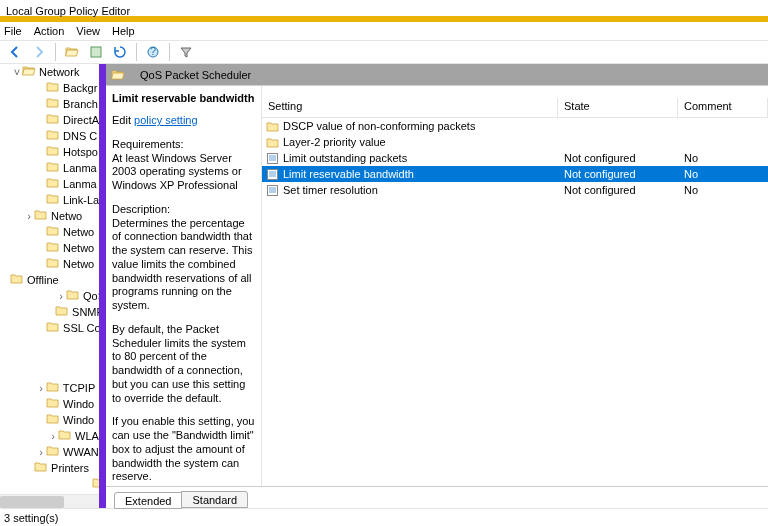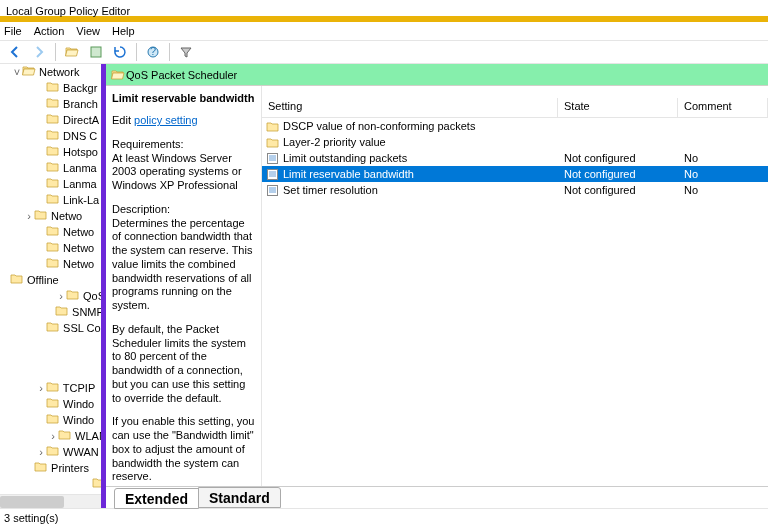--- a/index.html
+++ b/index.html
@@ -4,49 +4,49 @@
 <style>
   * { box-sizing: border-box; font-family: "Segoe UI", Tahoma, sans-serif; font-size: 11px; }
   html, body { margin:0; padding:0; width:768px; height:526px; background:#fff; color:#000; overflow:hidden;}
   .titlebar { height:22px; line-height:22px; padding-left:6px; border-bottom:6px solid #eab308;}
   .menubar { height:18px; padding:0 4px; display:flex; gap:12px; }
   .menubar span { line-height:18px; }
   .toolbar { height:24px; border-top:1px solid #e5e5e5; border-bottom:1px solid #e5e5e5; display:flex; align-items:center; padding:0 4px; gap:2px;}
   .tbbtn { width:22px; height:20px; display:flex; align-items:center; justify-content:center; border-radius:2px;}
   .sep { width:1px; height:18px; background:#ccc; margin:0 3px;}
   .body { display:flex; height:444px; }
-  .tree { width:106px; border-right:5px solid #6d28d9; overflow:hidden; position:relative; background:#fff;}
+  .tree { width:106px; border-right:7px solid #6d28d9; overflow:hidden; position:relative; background:#fff;}
   .tree-inner { position:absolute; left:0; top:0; width:200px;}
   .tnode { height:16px; line-height:16px; white-space:nowrap; overflow:hidden;}
   .tnode .exp { display:inline-block; width:10px; text-align:center; color:#666; cursor:pointer;}
   .tnode .fold { display:inline-block; width:14px;}
   .tnode.sel { }
   .fold svg { vertical-align:-2px;}
   .right { flex:1; display:flex; flex-direction:column;}
-  .panehdr { height:22px; background:#86efac; display:flex; align-items:center; padding-left:4px; border-bottom:1px solid #d0d0c8; gap:0;}
+  .panehdr { height:22px; background:#a3a3a3; display:flex; align-items:center; padding-left:4px; border-bottom:1px solid #d0d0c8; gap:14px;}
   .panehdr .ic { width:16px; height:16px; display:flex; align-items:center; justify-content:center;}
   .panes { flex:1; display:flex; overflow:hidden;}
   .extpane { width:156px; border-right:1px solid #e5e5e5; padding:6px 6px 0 6px; overflow:hidden;}
   .extpane .stitle { font-weight:bold; margin-bottom:10px;}
   .extpane .link { color:#0066cc; text-decoration:underline; cursor:pointer;}
   .extpane p { margin:0 0 10px 0; line-height:1.25;}
   .listpane { flex:1; display:flex; flex-direction:column;margin-top:12px;}
   .listhdr { display:flex; height:20px; border-bottom:1px solid #e5e5e5;}
   .listhdr div { padding:2px 6px; border-right:1px solid #e5e5e5;}
   .col-s { flex:1;}
   .col-st { width:120px;}
   .col-c { width:90px;}
   .row { display:flex; height:16px; line-height:16px;}
   .row .c1 { flex:1; display:flex; align-items:center; gap:3px; padding-left:4px; white-space:nowrap; overflow:hidden;}
   .row .c2 { width:120px; padding-left:6px;}
   .row .c3 { width:90px; padding-left:6px;}
   .row.sel { background:#0078d7; color:#fff;}
   .ricon { width:14px; height:12px; flex-shrink:0;}
   .tabs { height:22px; border-top:1px solid #ccc; display:flex; align-items:flex-end; padding-left:8px; gap:0; background:#fff;}
-  .tab { padding:2px 10px 1px 10px; border:1px solid #aaa; border-top-left-radius:3px; border-top-right-radius:0; margin-right:-1px; background:#fff; font-size:14px; position:relative; bottom:-1px;font-weight:bold;}
+  .tab { padding:2px 10px 1px 10px; border:1px solid #aaa; border-top-left-radius:3px; border-top-right-radius:0; margin-right:-1px; background:#fff; font-size:11px; position:relative; bottom:-1px;}
   .tab.inactive { background:#f4f4f4; bottom:0;}
   .tab + .tab { border-top-left-radius:0; border-top-right-radius:3px;}
   .status { height:18px; border-top:1px solid #e5e5e5; padding-left:4px; line-height:18px;}
   .hscroll { height:14px; border-top:1px solid #e5e5e5; background:#f0f0f0; position:relative;}
   .hthumb { position:absolute; left:0; top:1px; height:12px; width:64px; background:#cdcdcd; border-radius:2px;}
 </style>
 </head>
 <body>
 
 <svg width="0" height="0" style="position:absolute">

